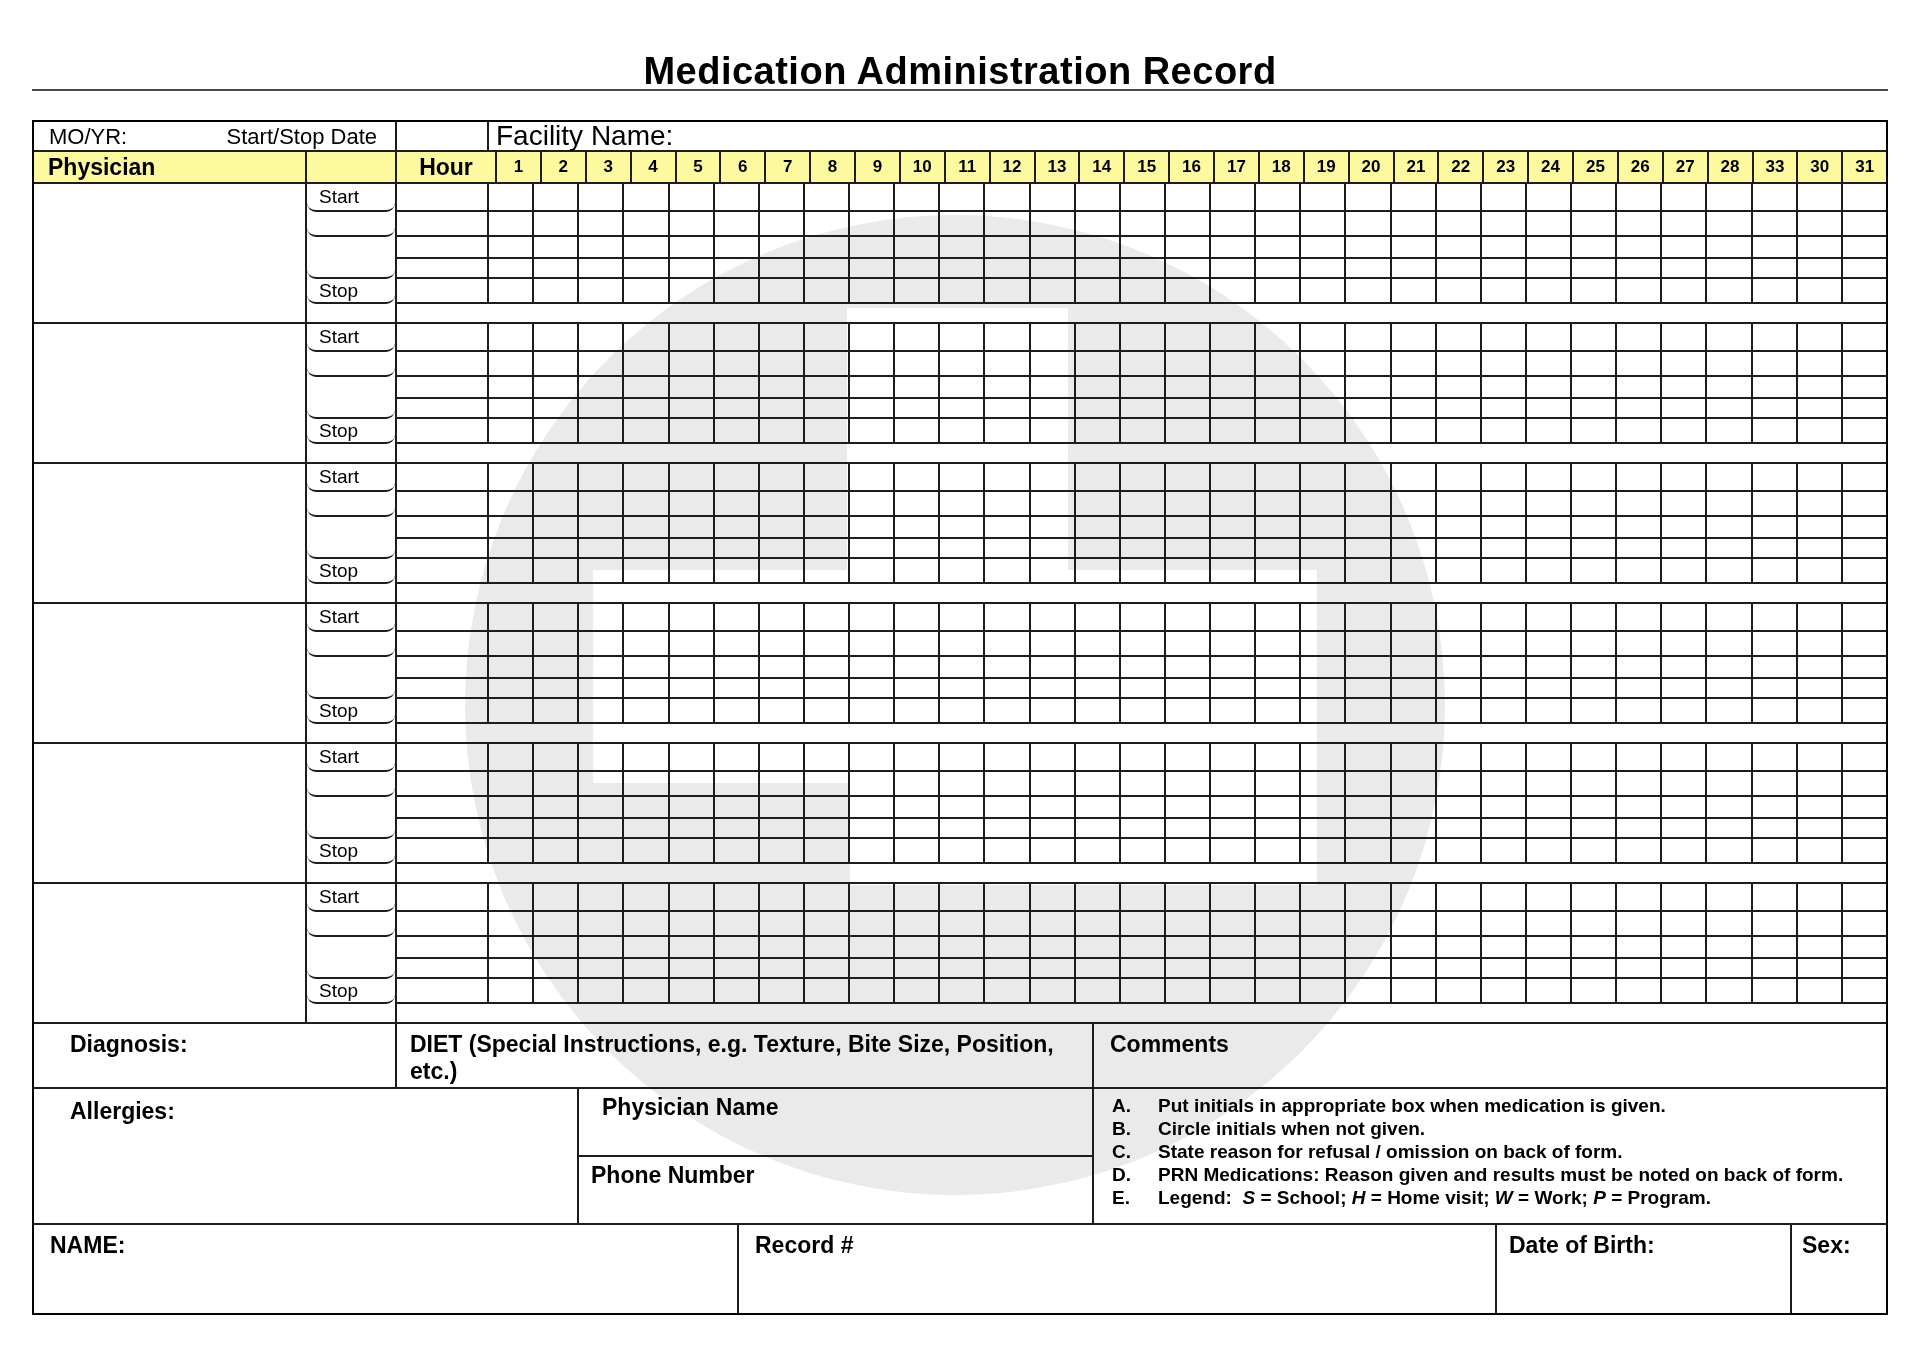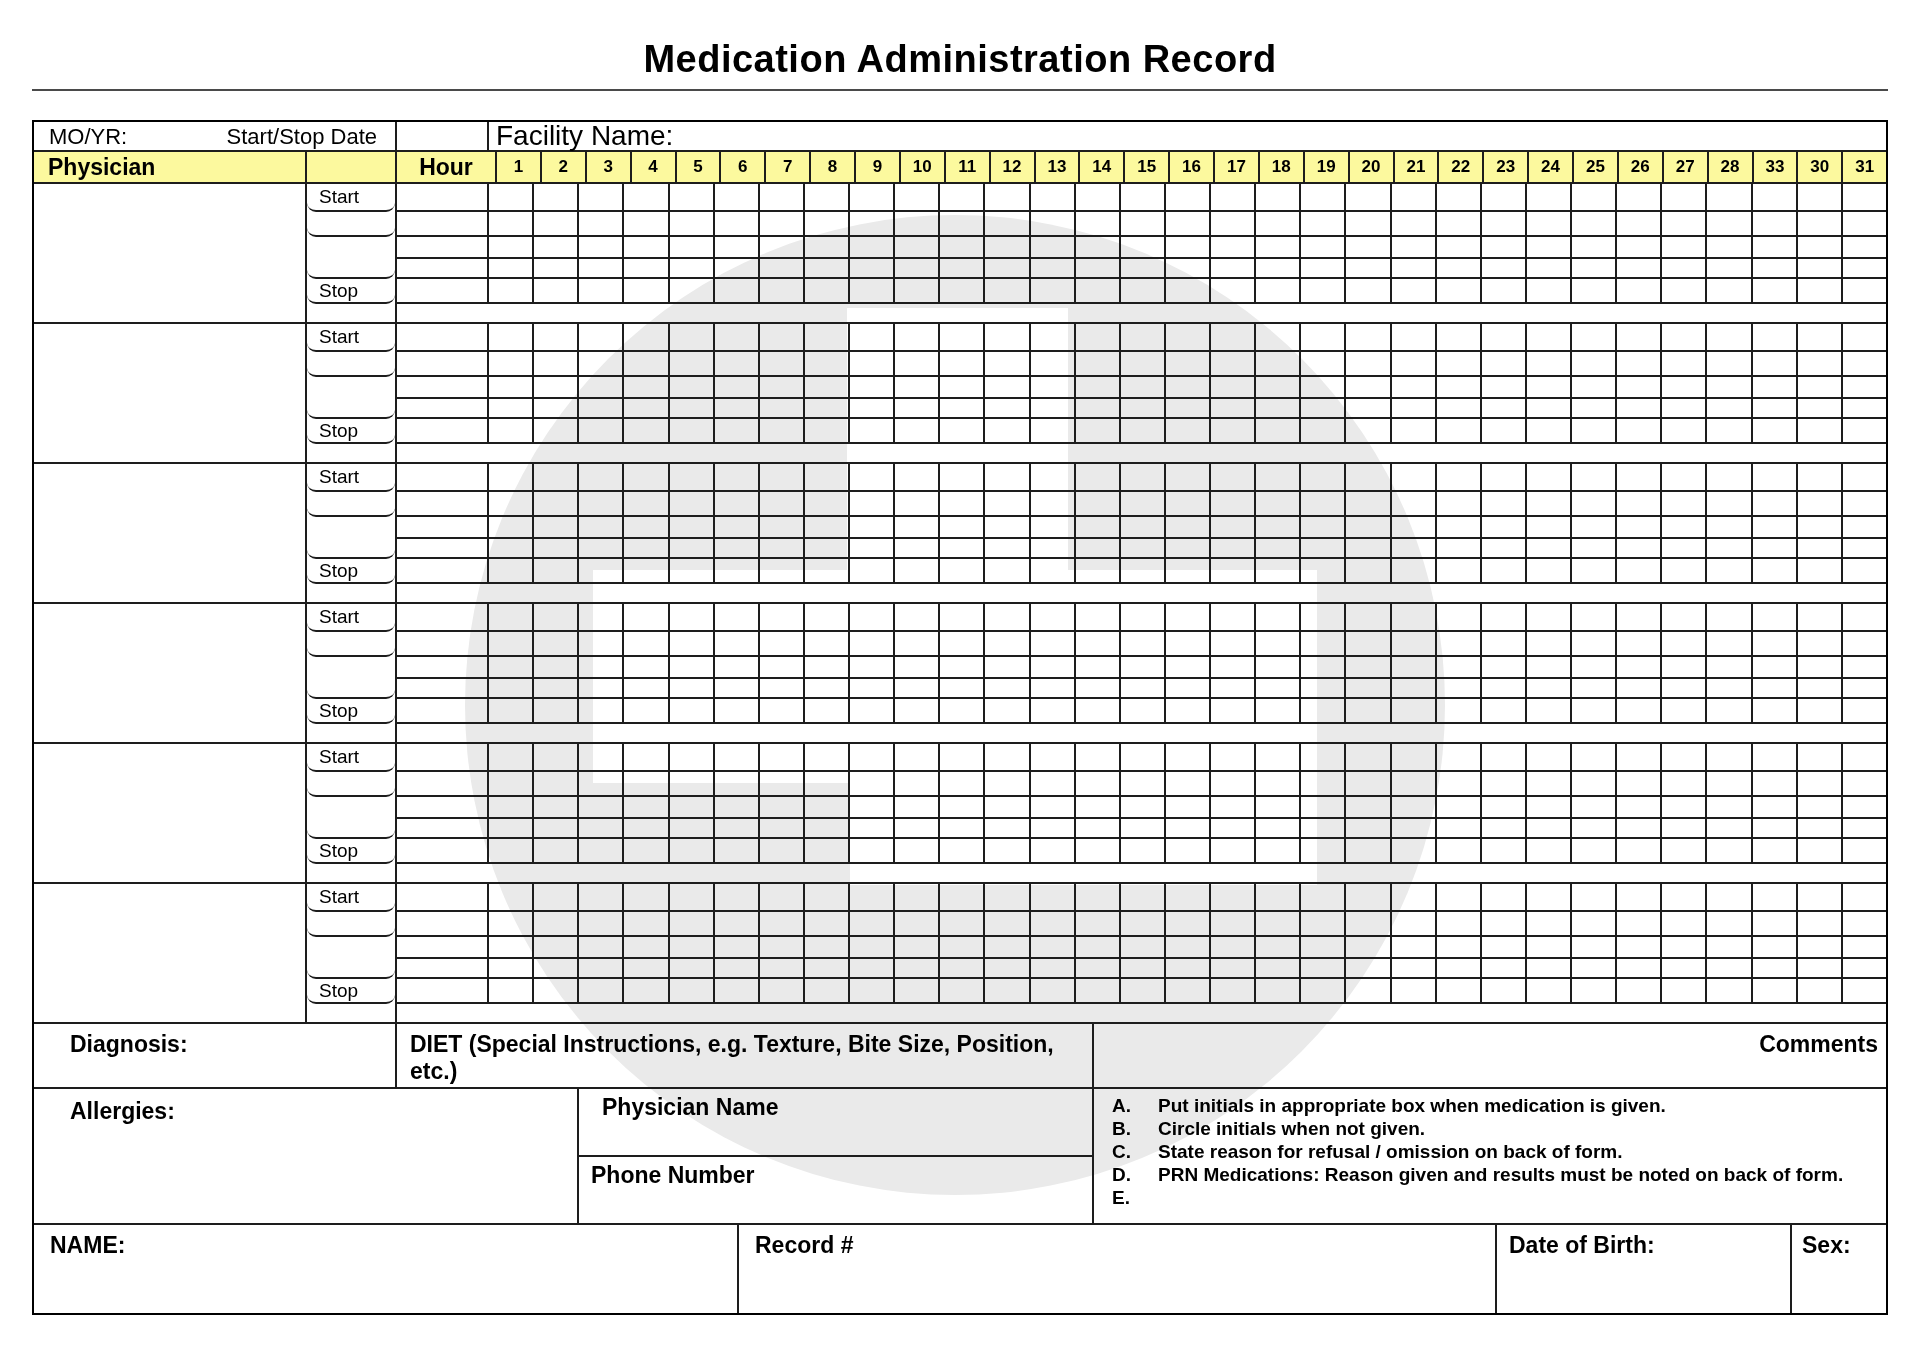--- a/index.html
+++ b/index.html
@@ -8,21 +8,21 @@
     width:1920px; height:1356px; position:relative; overflow:hidden;
     font-family:"Liberation Sans","DejaVu Sans",sans-serif; color:#000;
     --yellow:#FCF99E; --wm-gray:#EAEAEA; --line:#1d1d1d;
   }
   .wm { position:absolute; z-index:0; }
   #wm-disc { left:465px; top:215px; width:980px; height:980px; border-radius:50%; background:var(--wm-gray); }
   #wm-hole-eye { left:847px; top:308px; width:221px; height:262px; background:#fff; }
   #wm-hole-mid { left:593px; top:570px; width:724px; height:213px; background:#fff; }
   #wm-hole-low { left:850px; top:783px; width:467px; height:102px; background:#fff; }
 
-  .title { position:absolute; top:38px; left:0; width:100%; text-align:center;
+  .title { position:absolute; top:50px; left:0; width:100%; text-align:center;
            font-size:38px; font-weight:bold; z-index:2; letter-spacing:0.5px; }
   .topline { position:absolute; left:32px; top:89px; width:1856px; height:2px; background:#4a4a4a; z-index:2; }
 
   .form { position:absolute; left:32px; top:120px; width:1856px; z-index:2; border:2px solid #000; background:transparent; }
   .row { display:flex; }
   .cell { border-right:2px solid var(--line); border-bottom:2px solid var(--line); }
   .nbr { border-right:none !important; }
 
   
   .bandA { height:30px; }
@@ -54,21 +54,21 @@
   .hourcell { width:92px; border-right:2px solid var(--line); }
   .day { flex:1; border-right:2px solid var(--line); }
   .day:last-child { border-right:none; }
   .strip { height:18px; border-bottom:none; }
 
   
   .blabel { font-weight:bold; font-size:23px; }
   .bandC { height:65px; }
   .diag { width:363px; padding:7px 0 0 36px; }
   .diet { width:697px; padding:7px 0 0 13px; }
-  .comments { flex:1; padding:7px 8px 0 16px;text-align:right; }
+  .comments { flex:1; padding:7px 8px 0 16px; }
 
   .bandD { height:136px; }
   .allergies { width:545px; padding:9px 0 0 36px; }
   .midcol { width:515px; border-right:2px solid var(--line); border-bottom:2px solid var(--line);
             display:flex; flex-direction:column; }
   .physician { height:68px; border-bottom:2px solid var(--line); padding:5px 0 0 23px; }
   .phone { flex:1; padding:5px 0 0 12px; }
   .instr { flex:1; padding:5px 0 0 18px; }
   .iline { display:flex; line-height:23px; font-weight:bold; font-size:19px; }
   .ilet { width:46px; }
@@ -1280,20 +1280,21 @@
         <div class="iline">
           <div class="ilet">C.</div>
           <div class="itxt">State reason for refusal / omission on back of form.</div>
         </div>
         <div class="iline">
           <div class="ilet">D.</div>
           <div class="itxt">PRN Medications: Reason given and results must be noted on back of form.</div>
         </div>
         <div class="iline">
           <div class="ilet">E.</div>
+          <div class="itxt"><span>Legend:  </span><span class="it">S</span><span> = School; </span><span class="it">H</span><span> = Home visit; </span><span class="it">W</span><span> = Work; </span><span class="it">P</span><span> = Program.</span></div>
         </div>
       </div>
   </div>
 
   <div class="row bandE">
     <div class="cell ncell name">
       <span class="blabel">NAME:</span>
     </div>
     <div class="cell ncell record">
       <span class="blabel">Record #</span>

